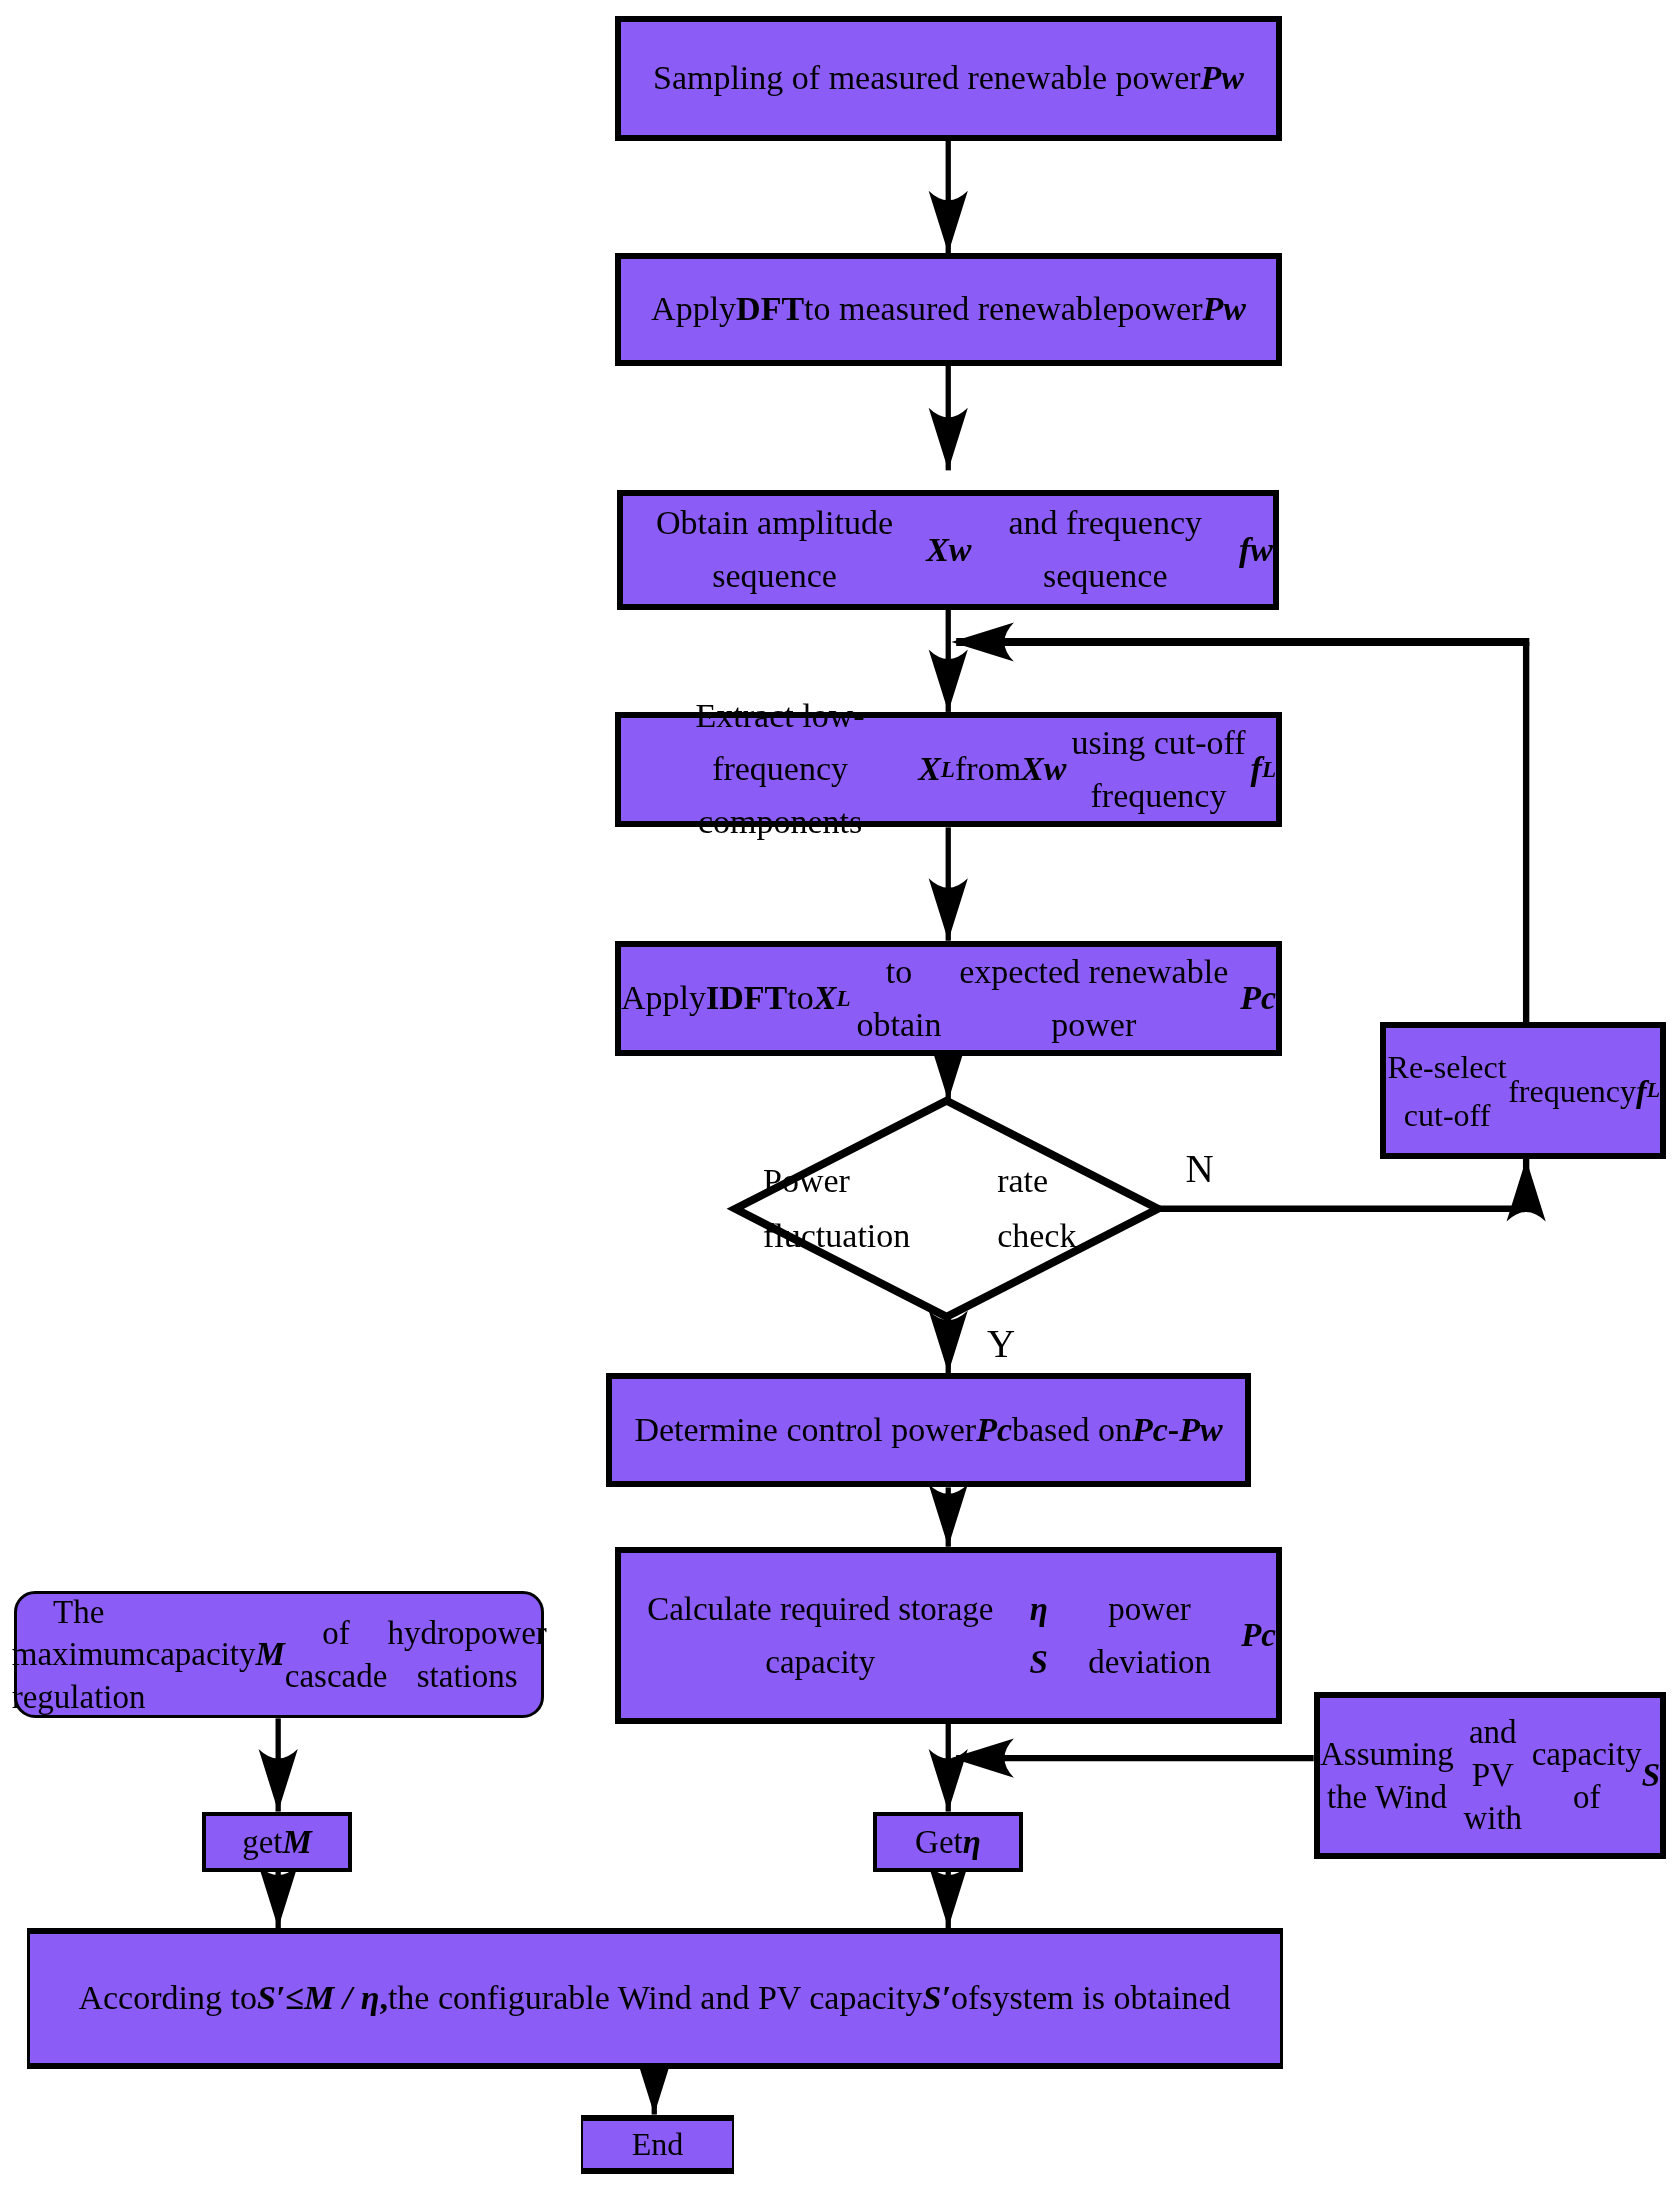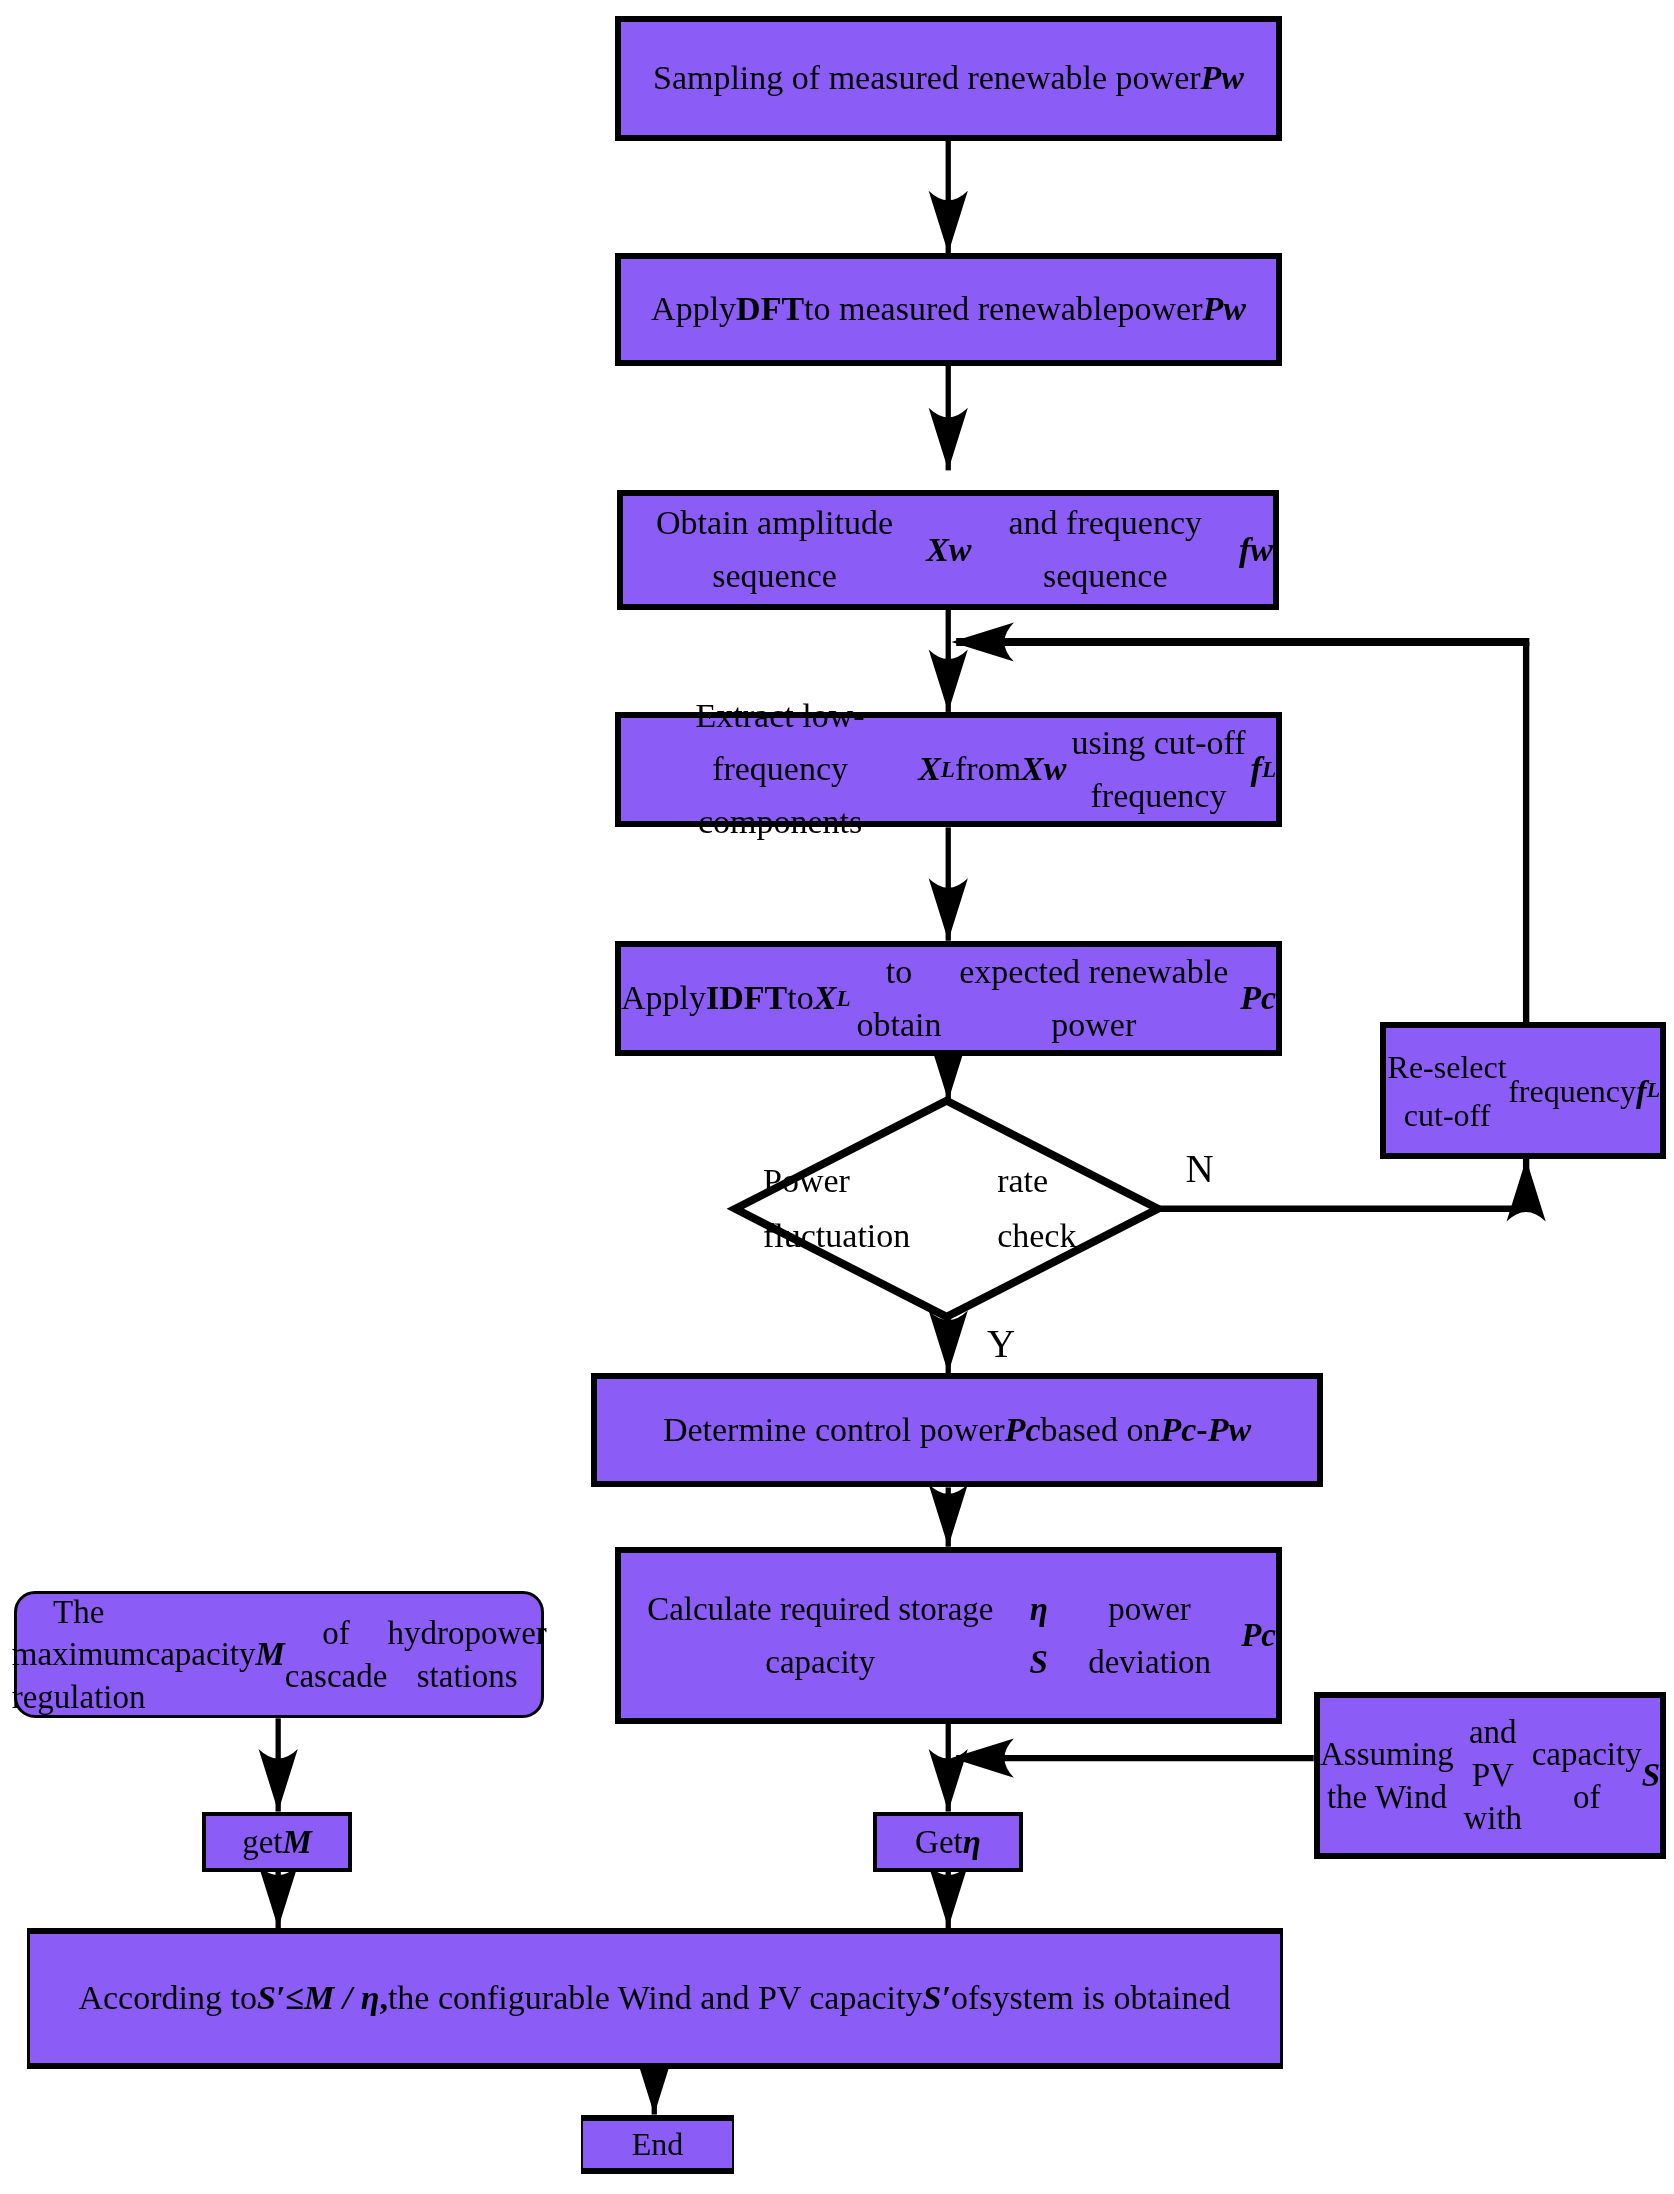--- a/index.html
+++ b/index.html
@@ -18,21 +18,21 @@
   .run-bi{font-weight:bold;font-style:italic;}
   .run-bisub{font-weight:bold;font-style:italic;font-size:0.68em;vertical-align:-0.22em;}
 
   #node-sampling   {left:615px;top:16px;  width:667px;height:125px;font-size:34px;}
   #node-dft        {left:615px;top:253px; width:667px;height:113px;font-size:34px;}
   #node-amplitude  {left:617px;top:490px; width:662px;height:120px;font-size:34px;}
   #node-extract    {left:615px;top:712px;width:667px;height:115px;font-size:34px;padding-left:21px;}
   #node-idft       {left:615px;top:941px;width:667px;height:115px;font-size:34px;}
   #diamond-text    {left:763px;top:1144px;width:368px; height:129px;font-size:34px;line-height:1.6;}
   #node-reselect   {left:1380px;top:1022px;width:286px; height:137px;font-size:32px;line-height:1.5;}
-  #node-determine  {left:591px;top:1373px;width:732px;height:114px;font-size:34px;}
+  #node-determine  {left:606px;top:1373px;width:645px;height:114px;font-size:34px;}
   #node-calculate  {left:615px;top:1547px;width:667px;height:177px;font-size:33px;line-height:1.6;}
   #node-max-regulation{left:14.3px;top:1591px;width:530px;height:127px;font-size:33px;line-height:1.28;border-radius:21px;}
   #node-get-m      {left:202px; top:1812px;width:150px; height:60px;font-size:33px;}
   #node-get-eta    {left:873px;top:1812px;width:150px; height:60px;font-size:33px;}
   #node-assuming   {left:1314px;top:1692px;width:352px; height:167px;font-size:33px;line-height:1.3;}
   #node-according  {left:26.5px;  top:1928px;width:1256px;height:141px;font-size:34px;line-height:1.6;
                     border-width:6.9px 3.2px;}
   #node-end        {left:581px;top:2115px;width:153px; height:59px;font-size:32px;border-width:6.4px 2.6px;}
   #label-n         {left:1160px;top:1139px;width:79px;height:58px;font-size:39px;}
   #label-y         {left:964px;top:1314px;width:74px;height:58px;font-size:39px;}

